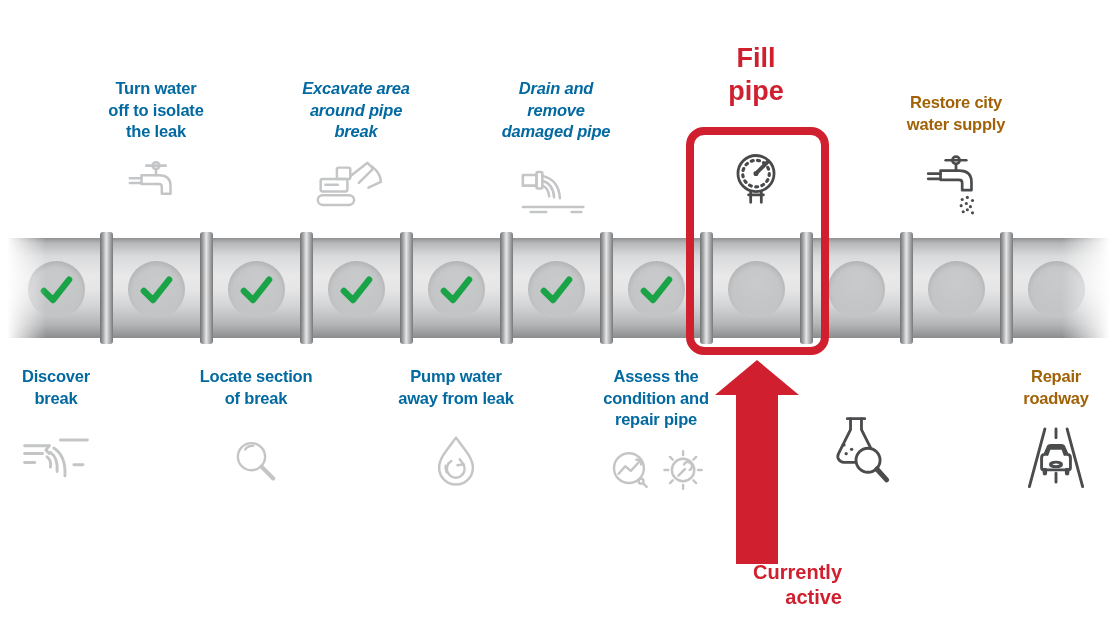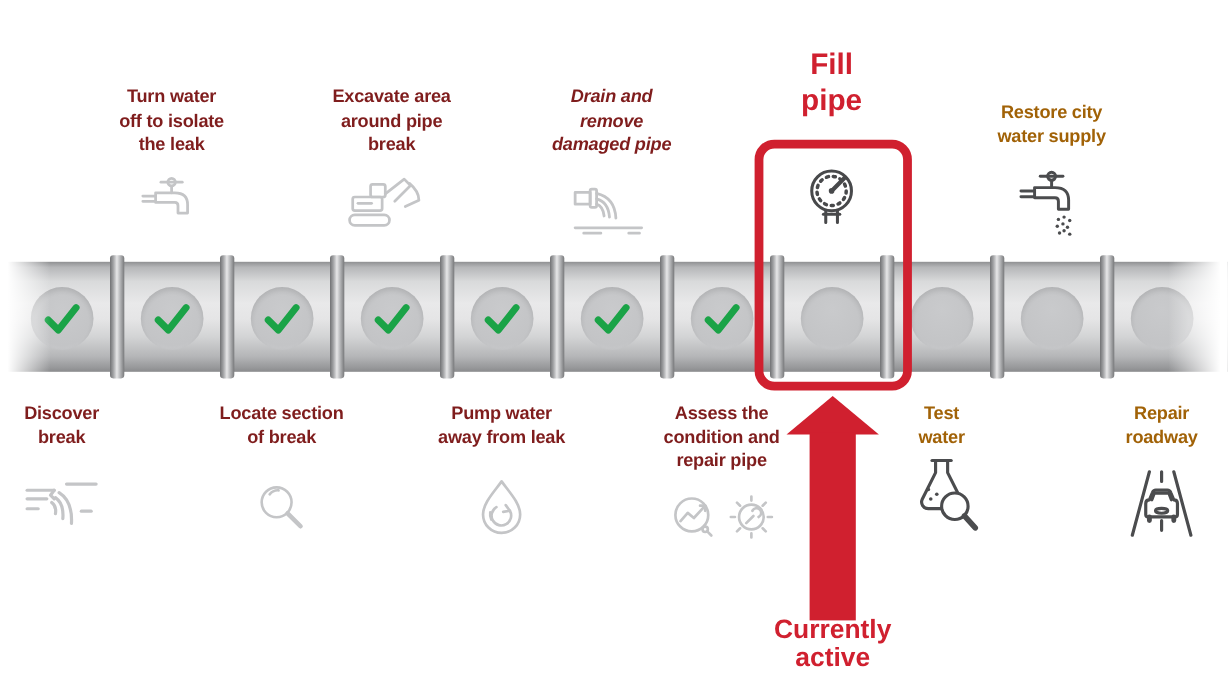--- a/index.html
+++ b/index.html
@@ -17,21 +17,21 @@
     box-shadow:inset 0 3px 5px rgba(0,0,0,.10);}
   .seg-circle svg{position:absolute;left:6px;top:6px;width:45px;height:45px;}
   .fade{position:absolute;top:229px;height:118px;z-index:3;}
   .fade.left{left:0;width:46px;background:linear-gradient(90deg,#ffffff 15%,rgba(255,255,255,0) 100%);}
   .fade.right{right:0;width:54px;background:linear-gradient(270deg,#ffffff 12%,rgba(255,255,255,0) 100%);}
 
   
   .step{position:absolute;top:0;height:633px;width:170px;z-index:3;}
   .step-label{position:absolute;left:0;right:0;text-align:center;font-weight:700;
     font-size:16.5px;line-height:21.5px;letter-spacing:-0.2px;white-space:pre-line;}
-  .step.done .step-label{color:#7f1d1d;}
+  .step.done .step-label{color:#0369a1;}
   .step.upcoming .step-label{color:#a16207;}
   .step.above.done .step-label{top:78px;}
   .step.above.upcoming .step-label{top:92px;}
   .step.above.active .step-label{top:42px;font-size:27px;line-height:33px;letter-spacing:0;}
   .step.below .step-label{top:366px;}
   .step.active .step-label{color:var(--red);}
 
   .icon{position:absolute;left:50%;transform:translateX(-50%);}
   .icon svg{width:100%;height:100%;display:block;fill:none;stroke:currentColor;
     stroke-width:2.6;stroke-linecap:round;stroke-linejoin:round;}
@@ -53,21 +53,21 @@
 
   
   .red-box{position:absolute;left:686px;top:127px;width:127px;height:212px;z-index:4;
     border:8px solid var(--red);border-radius:18px;}
   .arrow-head{position:absolute;left:715px;top:360px;width:0;height:0;z-index:4;
     border-left:42px solid transparent;border-right:42px solid transparent;
     border-bottom:35px solid var(--red);}
   .arrow-shaft{position:absolute;left:736px;top:393px;width:42px;height:171px;z-index:4;
     background:var(--red);}
   .currently-active{position:absolute;left:672px;top:560px;width:170px;z-index:4;
-    text-align:center;font-size:24px;line-height:25px;font-weight:700;color:var(--red);
+    text-align:right;font-size:20px;line-height:25px;font-weight:700;color:var(--red);
     white-space:pre-line;}
 </style>
 </head>
 <body>
 
 <div class="canvas">
   <div class="pipe"></div>
   <div id="pipe-parts">
       <div class="coupling" style="left: 99.5px;"></div>
       <div class="coupling" style="left: 199.5px;"></div>
@@ -155,21 +155,21 @@
         <div class="step-label">Locate section
 of break</div>
         <div class="icon icon-magnifier">
           <svg viewBox="0 0 64 64">
             <circle cx="27" cy="25" r="15"></circle>
             <path d="M20 17 a10.5 10.5 0 0 1 9 -4"></path>
             <path d="M38 36 L51 49" stroke-width="4.6"></path>
           </svg>
         </div>
       </div>
-      <div class="step above done" style="left: 271px;">
+      <div class="step above done" style="left: 271px; font-style: italic;">
         <div class="step-label">Excavate area
 around pipe
 break</div>
         <div class="icon icon-excavator">
           <svg viewBox="0 0 90 64">
             <rect x="8" y="30" width="28" height="13" rx="2"></rect>
             <rect x="25" y="18" width="14" height="12" rx="2"></rect>
             <path d="M13 36 h13"></path>
             <rect x="5" y="47" width="38" height="10" rx="5"></rect>
             <path d="M39 27 L57 13 L63 19 L48 34"></path>
@@ -231,22 +231,20 @@
             <circle cx="32" cy="25" r="17"></circle>
             <circle cx="32" cy="25" r="12.5" stroke-dasharray="1.8 4.2" stroke-width="3"></circle>
             <path d="M33.5 23.5 L43 14" stroke-width="3.6"></path>
             <circle cx="32" cy="25" r="2.4" fill="currentColor" stroke="none"></circle>
             <path d="M27 42 v10 M37 42 v10"></path>
             <path d="M25 45 h14"></path>
           </svg>
         </div>
       </div>
       <div class="step below upcoming" style="left: 771px;">
-        <div class="step-label">Test
-water</div>
         <div class="icon icon-flask-magnifier">
           <svg viewBox="0 0 64 72">
             <path d="M24 6 h16"></path>
             <path d="M27 6 v10 L16 38 a5.5 5.5 0 0 0 5 8 h22 a5.5 5.5 0 0 0 5 -8 L37 16 V6"></path>
             <g fill="currentColor" stroke="none">
               <circle cx="23" cy="38" r="1.5"></circle>
               <circle cx="28" cy="34" r="1.5"></circle>
               <circle cx="21" cy="30" r="1.5"></circle>
             </g>
             <circle cx="43" cy="44" r="11" fill="#ffffff"></circle>

